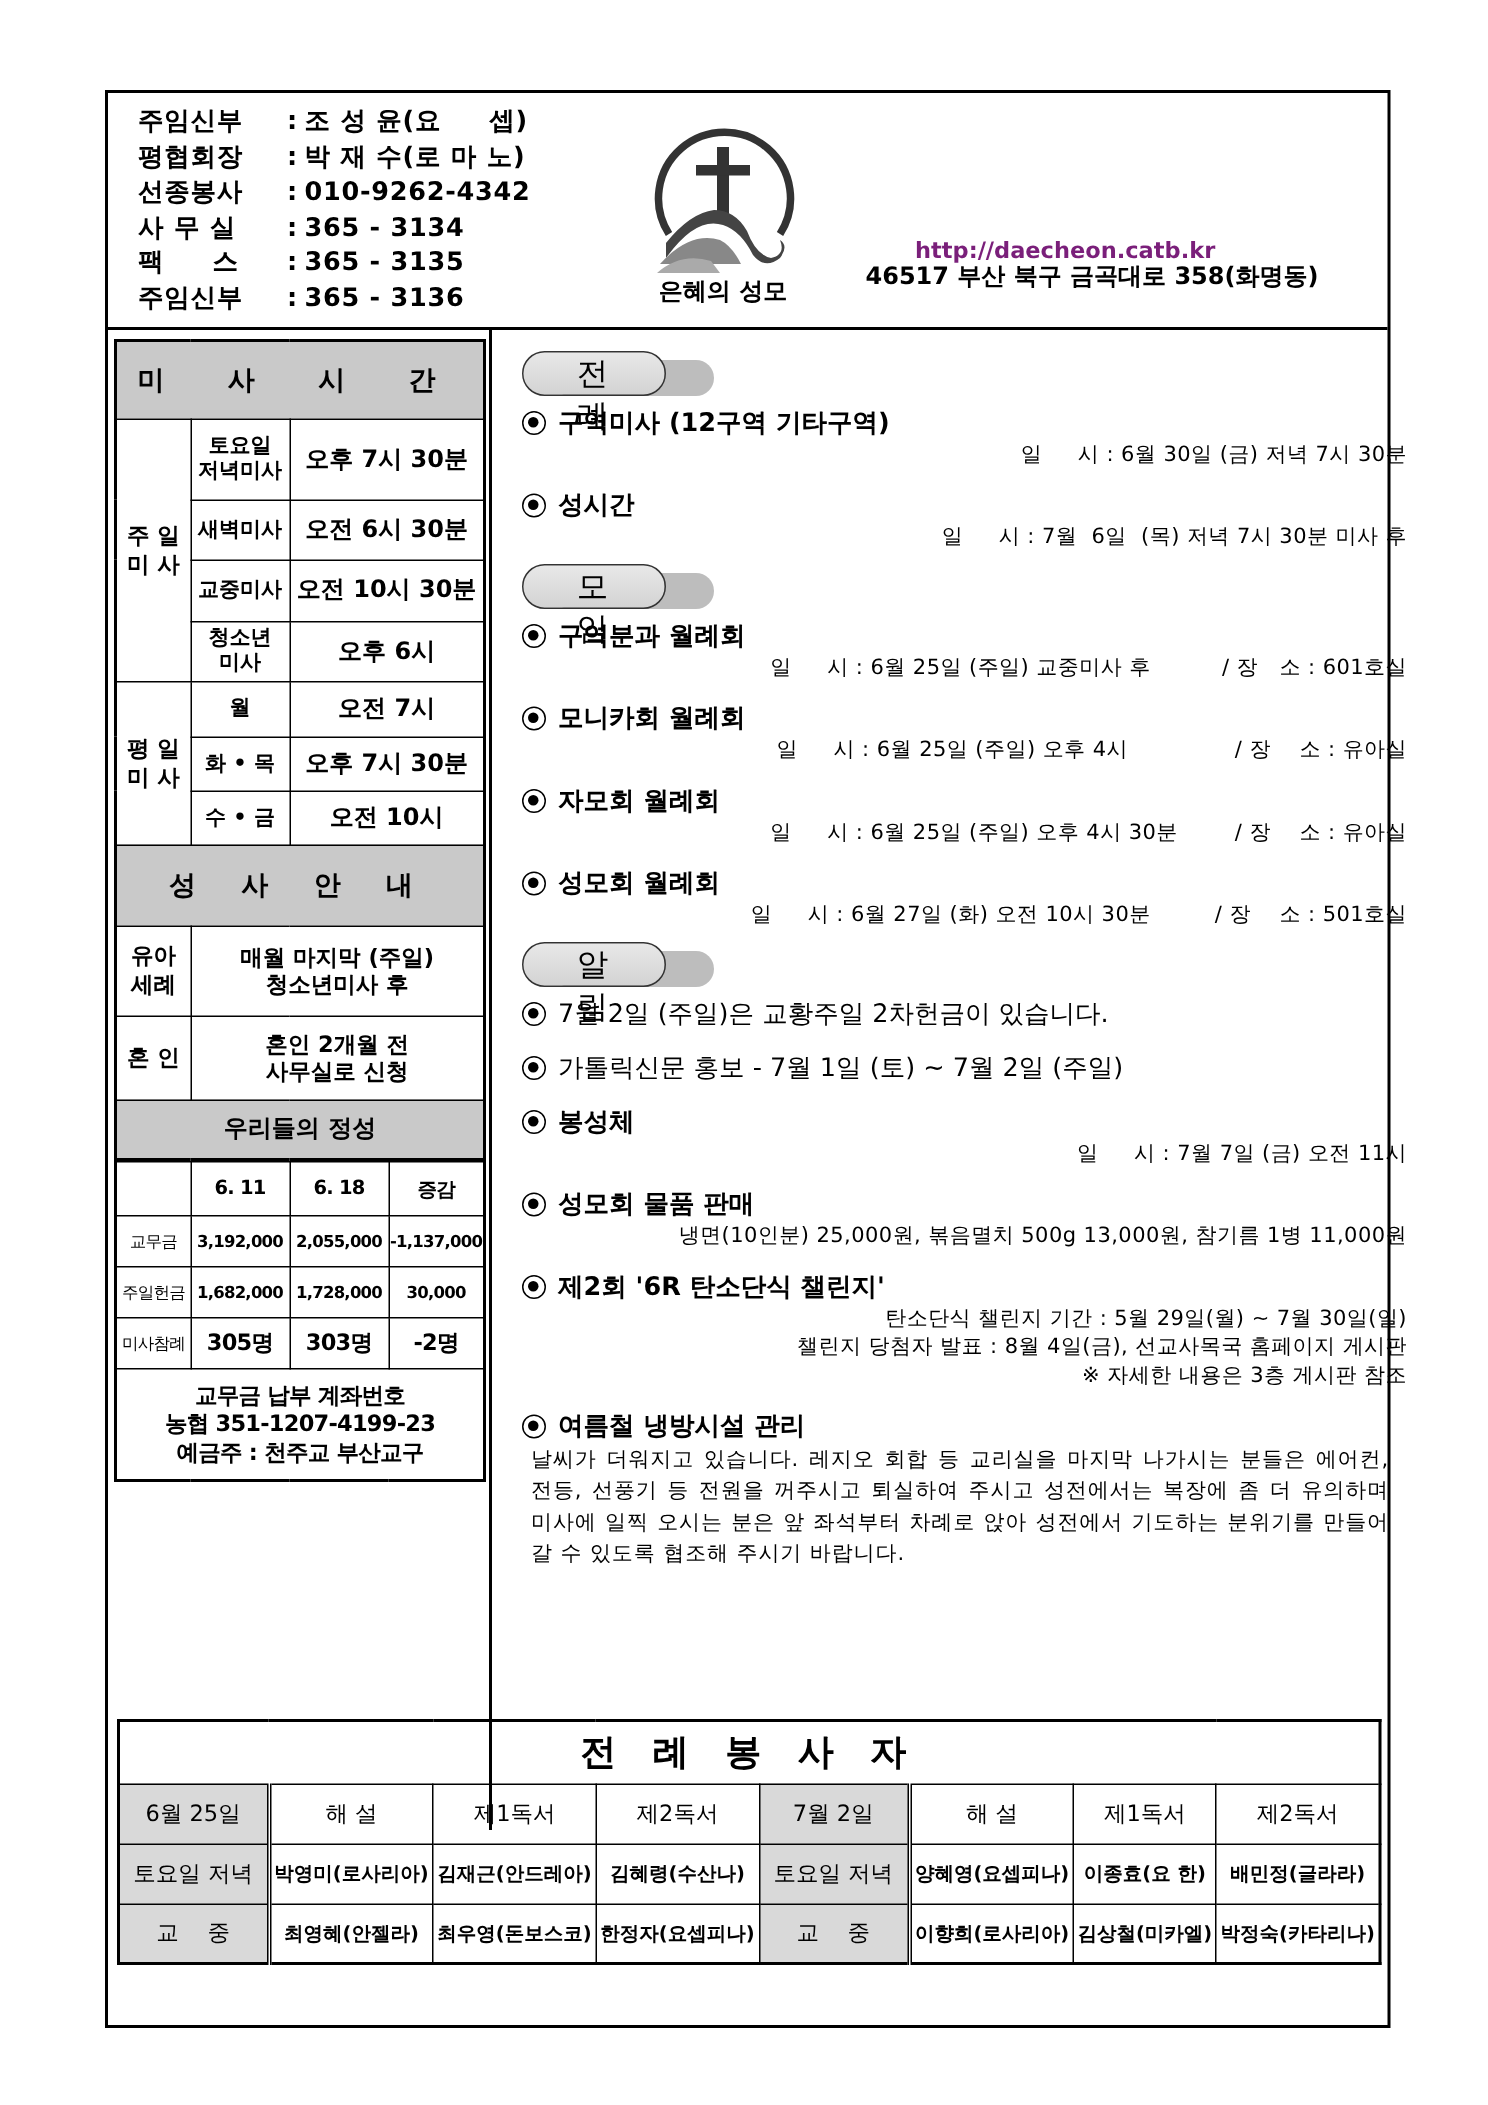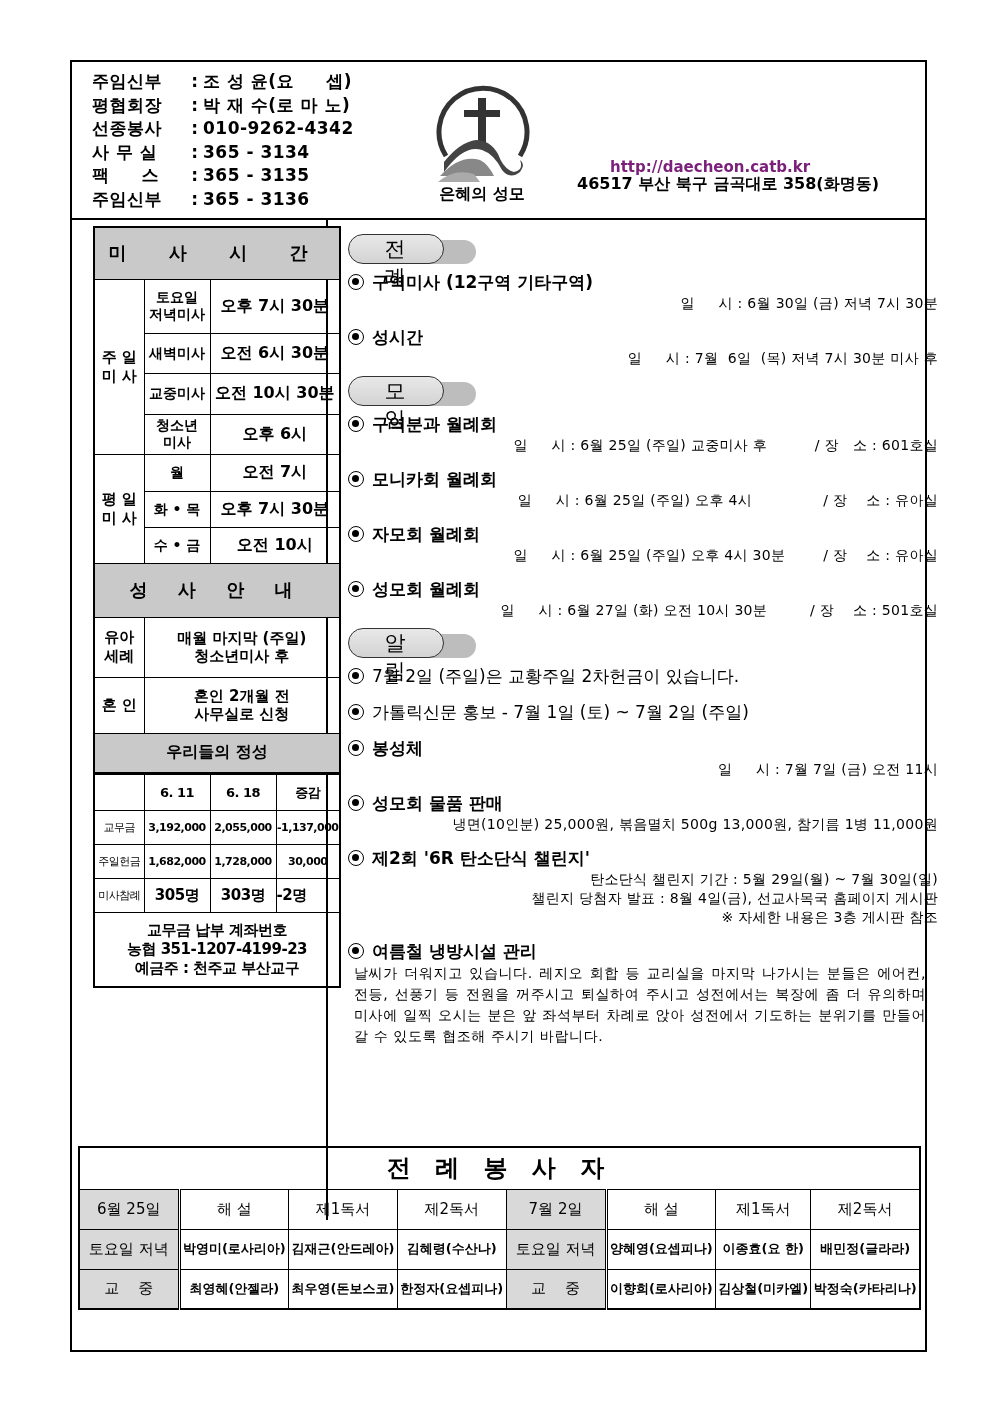--- a/index.html
+++ b/index.html
@@ -17,21 +17,21 @@
   .contact-val { white-space: pre; }
 
   .logo { position: absolute; left: 352px; top: 22px; width: 116px; height: 120px; }
   .logo-caption { position: absolute; left: 0; top: 100px; width: 116px; text-align: center; font-size: 16px; font-weight: bold; }
 
   .church-title { position: absolute; left: 510px; top: 24px; font-size: 58px; font-weight: bold; letter-spacing: 36px; line-height: 70px; }
   .church-url { position: absolute; left: 538px; top: 96px; font-size: 15px; font-weight: bold; color: #7a1f7a; }
   .church-addr { position: absolute; left: 505px; top: 112px; font-size: 16px; font-weight: bold; }
 
   
-  .leftcol { position: absolute; left: 21px; top: 164px; width: 220px; }
+  .leftcol { position: absolute; left: 4px; top: 164px; width: 220px; }
   .vdivider { position: absolute; left: 254px; top: 158px; width: 2px; height: 1000px; background: #000; }
 
   table.box { border-collapse: collapse; width: 248px; border: 2px solid #000; }
   table.box td { border: 1px solid #000; text-align: center; vertical-align: middle; font-weight: bold; }
   .gray { background: #c9c9c9; }
   .lightgray { background: #d9d9d9; }
 
   .t-head { height: 52px; font-size: 18px; letter-spacing: 18px; }
   .mass-group { width: 50px; font-size: 15px; line-height: 19px; }
   .mass-name { width: 66px; font-size: 14px; line-height: 17px; }
@@ -196,21 +196,21 @@
       <tr style="height:34px">
             <td style="font-weight:normal">주일헌금</td>
             <td>1,682,000</td>
             <td>1,728,000</td>
             <td>30,000</td>
           </tr>
       <tr style="height:34px">
             <td style="font-weight:normal">미사참례</td>
             <td style="font-size:15px">305명</td>
             <td style="font-size:15px">303명</td>
-            <td style="font-size:15px;text-align:left">-2명</td>
+            <td style="font-size:15px;text-align:center">-2명</td>
           </tr>
       <tr style="height:74px">
             <td colspan="4" style="white-space:pre-line;font-size:15px;line-height:19px">교무금 납부 계좌번호
 농협 351-1207-4199-23
 예금주 : 천주교 부산교구</td>
           </tr>
     </tbody>
       </table>
 
   </div>

